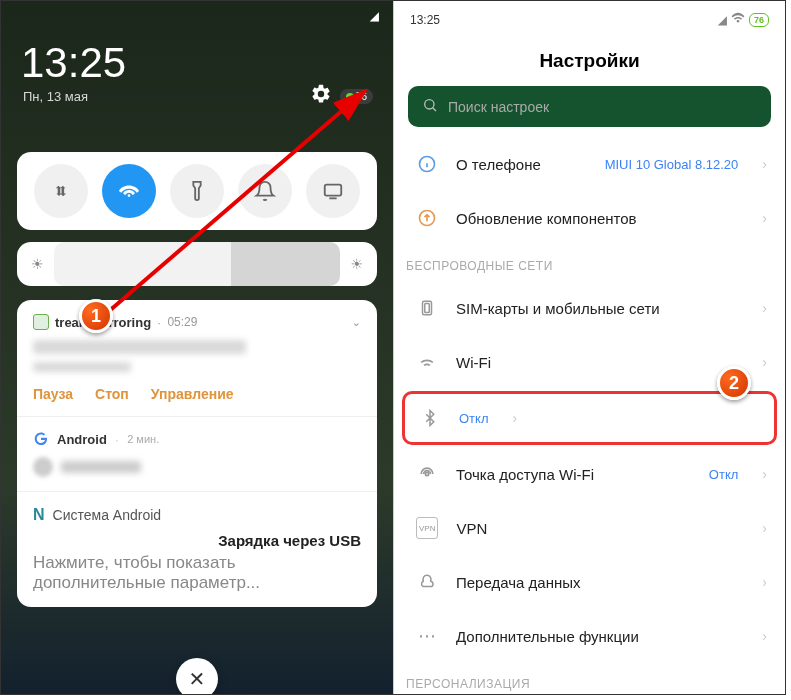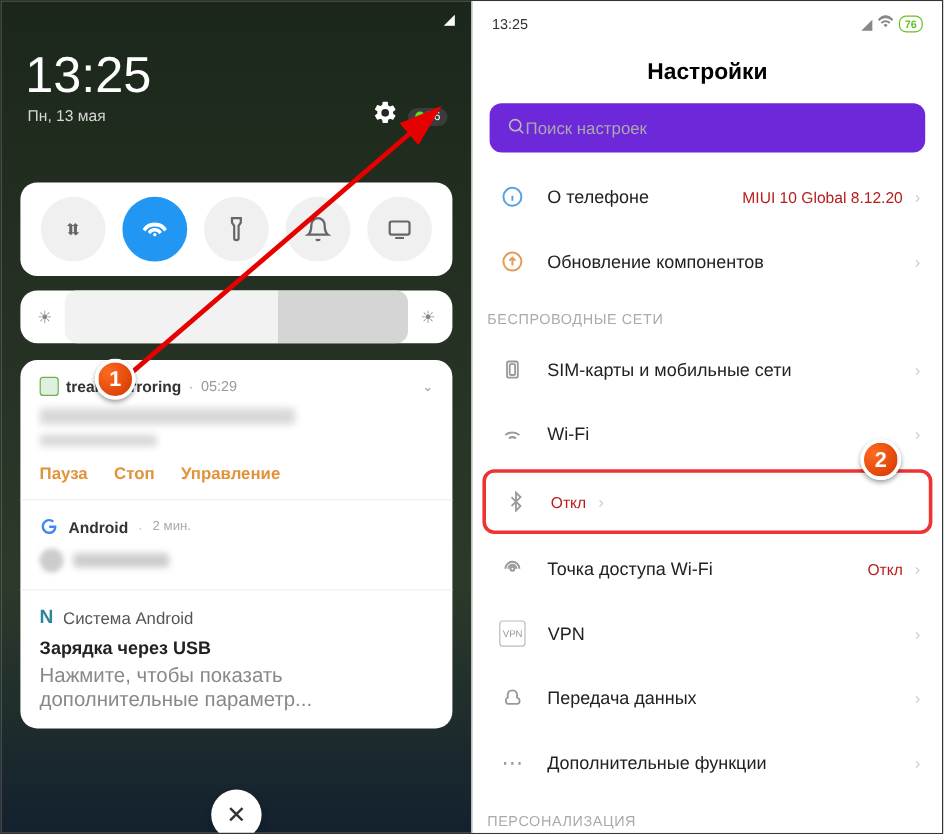--- a/index.html
+++ b/index.html
@@ -42,39 +42,39 @@
 .notif-row2 { display: flex; align-items: center; gap: 8px; font-size: 13px; }
 .notif-row2 .google-icon { width: 16px; height: 16px; }
 .notif-row2 .gname { color: #333; font-weight: 600; }
 .notif-row2 .gtime { color: #aaa; font-size: 11px; }
 .notif-blur2 { display: flex; align-items: center; gap: 8px; margin-top: 10px; }
 .notif-blur2 .av { width: 20px; height: 20px; border-radius: 50%; background: #ccc; filter: blur(2px); }
 .notif-blur2 .txt { width: 80px; height: 12px; background: #ccc; filter: blur(3px); border-radius: 3px; }
 .notif-row3 { display: flex; align-items: center; gap: 8px; font-size: 14px; margin-top: 4px; }
 .notif-row3 .android-n { color: #2b8896; font-weight: bold; font-size: 16px; }
 .notif-row3 .sysname { color: #555; }
-.notif-title3 { font-size: 15px; font-weight: 600; color: #222; margin-top: 8px; }
+.notif-title3 { font-size: 15px; font-weight: 600; color: #222; margin-top: 8px; text-align: right; }
 .notif-sub3 { font-size: 17px; color: #888; margin-top: 4px; }
 
 .dismiss { position: absolute; bottom: -6px; left: 50%; transform: translateX(-50%); width: 42px; height: 42px; background: #fff; border-radius: 50%; display: flex; align-items: center; justify-content: center; font-size: 20px; color: #333; box-shadow: 0 2px 8px rgba(0,0,0,0.2); }
 
 
 .right .statusbar { display: flex; justify-content: space-between; align-items: center; padding: 10px 16px; font-size: 12px; color: #333; }
 .right .status-icons { display: flex; align-items: center; gap: 4px; color: #888; }
 .right .batt-r { border: 1px solid #62c224; border-radius: 6px; font-size: 9px; padding: 1px 4px; color: #62c224; font-weight: bold; }
 .right .title { text-align: center; font-size: 19px; font-weight: 600; color: #000; padding: 12px 0 14px; }
-.right .search { margin: 0 14px 10px; background: #6d28d9; border-radius: 10px; padding: 11px 14px; display: flex; align-items: center; color: #aaa; font-size: 14px; text-align: center; }
+.right .search { margin: 0 14px 10px; background: #14532d; border-radius: 10px; padding: 11px 14px; display: flex; align-items: center; gap: 10px; color: #aaa; font-size: 14px; text-align: center; }
 .right .search .mag { color: #bbb; }
 
 .settings-list { }
 .section-label { font-size: 12px; color: #aaa; padding: 14px 12px 8px; letter-spacing: 0.5px; }
 .setting-row { display: flex; align-items: center; padding: 16px 18px 16px 22px; font-size: 15px; color: #222; }
 .setting-row .row-icon { width: 22px; height: 22px; margin-right: 18px; display: flex; align-items: center; justify-content: center; color: #999; }
 .setting-row .row-label { flex: 1; }
-.setting-row .row-value { font-size: 13px; color: #b91c1c; margin-right: 10px; }
+.setting-row .row-value { font-size: 13px; color: #3b82f6; margin-right: 24px; }
 .setting-row .chev { color: #ccc; font-size: 14px; }
 .setting-row.highlight { border: 3px solid #e33; border-radius: 10px; margin: 2px 8px; padding: 13px 10px 13px 14px; }
 
 
 .marker { position: absolute; width: 34px; height: 34px; border-radius: 50%; background: radial-gradient(circle at 30% 30%, #ff6a1f, #d13500); border: 3px solid #fff; box-shadow: 0 2px 4px rgba(0,0,0,0.4); color: #fff; font-weight: bold; font-size: 18px; display: flex; align-items: center; justify-content: center; z-index: 100; }
 .arrow { position: absolute; z-index: 90; pointer-events: none; }
 </style>
 </head>
 <body>
 

